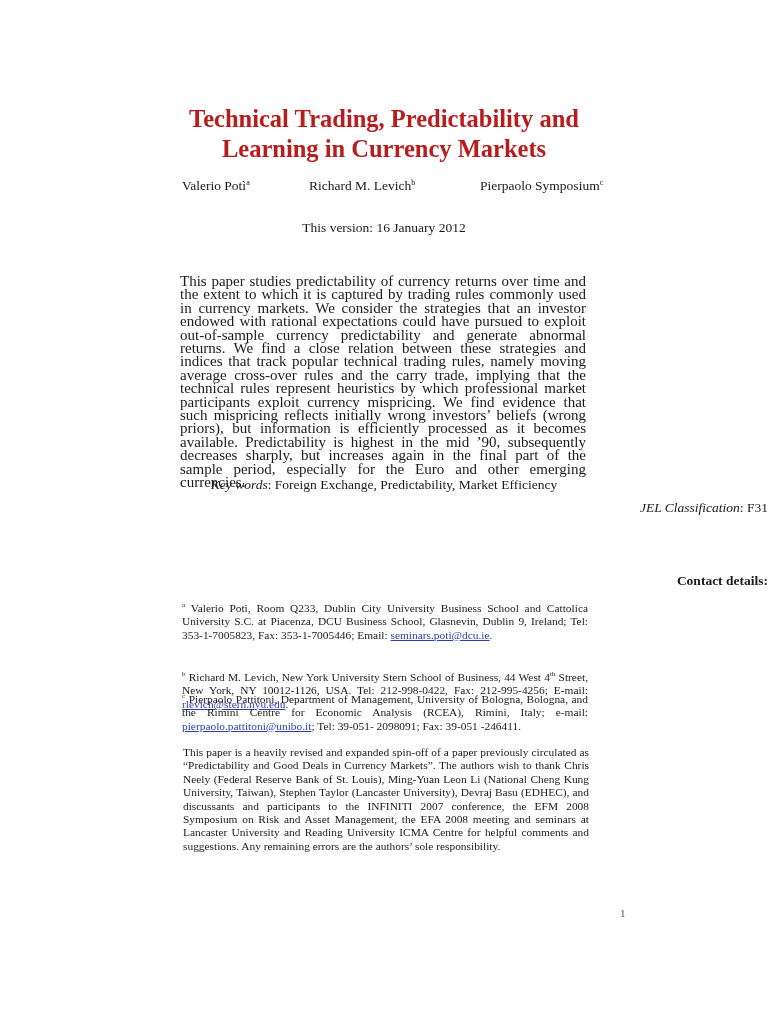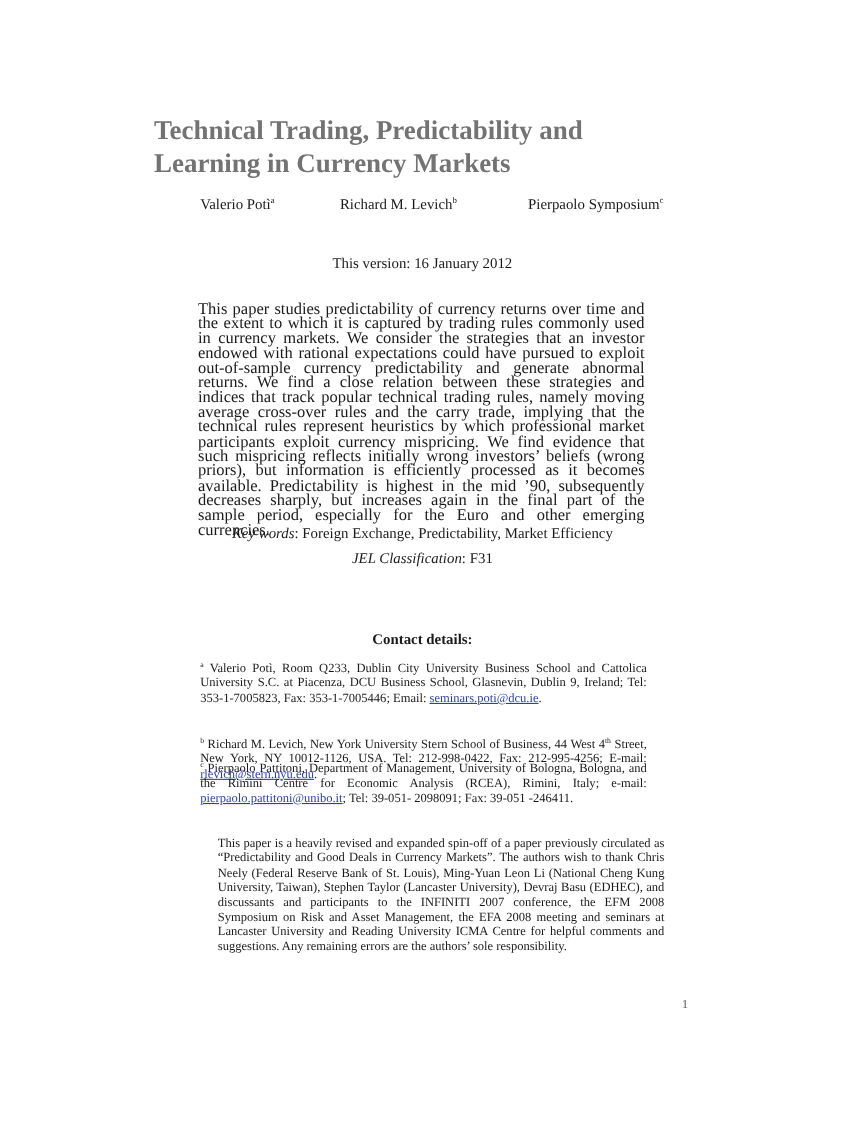--- a/index.html
+++ b/index.html
@@ -18,25 +18,25 @@
     .page {
       position: absolute;
       left: 0; top: 0;
       width: 768px; height: 1024px;
     }
     .title {
       position: absolute;
       left: 140px;
       width: 488px;
       top: 88px;
-      text-align: left;
+      text-align: center;
       font-weight: bold;
       font-size: 24.5px;
       line-height: 30px;
-      color: #737373;
+      color: #b91c1c;
     }
     .authors {
       position: absolute;
       top: 178px;
       left: 0;
       width: 768px;
       font-size: 13.5px;
     }
     .author {
       position: absolute;
@@ -46,21 +46,21 @@
     .author sup {
       font-size: 8px;
       vertical-align: super;
       line-height: 0;
     }
     .author-1 { left: 182px; }
     .author-2 { left: 309px; }
     .author-3 { left: 480px; }
     .version {
       position: absolute;
-      top: 232px;
+      top: 220px;
       left: 0;
       width: 768px;
       text-align: center;
       font-size: 13.5px;
     }
     .abstract {
       position: absolute;
       left: 180px;
       width: 406px;
       top: 275px;
@@ -75,30 +75,30 @@
       left: 0;
       width: 768px;
       text-align: center;
       font-size: 13.5px;
     }
     .jel {
       position: absolute;
       top: 500px;
       left: 0;
       width: 768px;
-      text-align: center;
+      text-align: right;
       font-size: 13.5px;
     }
     .keywords em, .jel em { font-style: italic; }
     .contact-heading {
       position: absolute;
       top: 573px;
       left: 0;
       width: 768px;
-      text-align: center;
+      text-align: right;
       font-weight: bold;
       font-size: 13.5px;
     }
     .contact {
       position: absolute;
       left: 182px;
       width: 406px;
       font-size: 11.4px;
       line-height: 13.4px;
       text-align: justify;
@@ -117,21 +117,21 @@
       text-decoration: underline;
     }
     .ack {
       position: absolute;
       left: 182px;
       width: 406px;
       top: 745px;
       font-size: 11.4px;
       line-height: 13.4px;
       text-align: justify;
-      margin: 16px;
+      margin: 1px;
     }
     .page-number {
       position: absolute;
       top: 907px;
       left: 620px;
       font-size: 11px;
       color: #555;
     }
   </style>
 </head>

